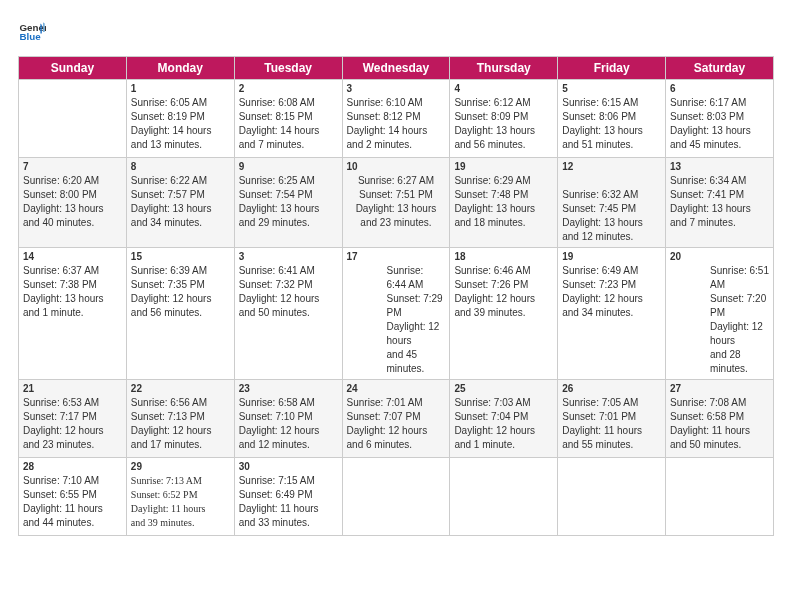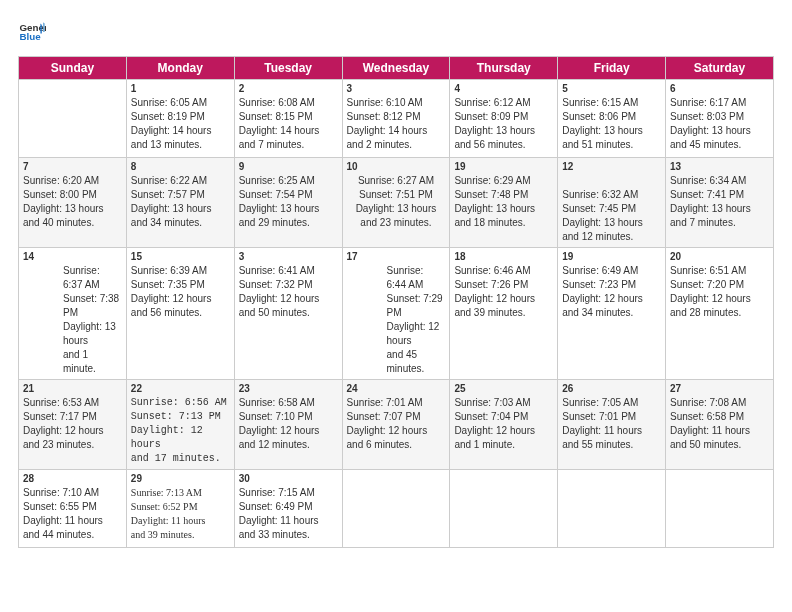--- a/index.html
+++ b/index.html
@@ -203,21 +203,21 @@
             <span class="day-num">13</span>
             <div class="day-info" style="white-space: pre-line;">Sunrise: 6:34 AM
 Sunset: 7:41 PM
 Daylight: 13 hours
 and 7 minutes.</div>
           </td>
         </tr>
         <tr>
           <td>
             <span class="day-num">14</span>
-            <div class="day-info" style="white-space: pre-line; margin-left: 40px;">Sunrise: 6:37 AM
+            <div class="day-info" style="white-space: pre-line;">Sunrise: 6:37 AM
 Sunset: 7:38 PM
 Daylight: 13 hours
 and 1 minute.</div>
           </td>
           <td>
             <span class="day-num">15</span>
             <div class="day-info" style="white-space: pre-line;">Sunrise: 6:39 AM
 Sunset: 7:35 PM
 Daylight: 12 hours
 and 56 minutes.</div>
@@ -245,37 +245,37 @@
           </td>
           <td>
             <span class="day-num">19</span>
             <div class="day-info" style="white-space: pre-line;">Sunrise: 6:49 AM
 Sunset: 7:23 PM
 Daylight: 12 hours
 and 34 minutes.</div>
           </td>
           <td>
             <span class="day-num">20</span>
-            <div class="day-info" style="white-space: pre-line;">Sunrise: 6:51 AM
+            <div class="day-info" style="white-space: pre-line; margin-left: 40px;">Sunrise: 6:51 AM
 Sunset: 7:20 PM
 Daylight: 12 hours
 and 28 minutes.</div>
           </td>
         </tr>
         <tr>
           <td>
             <span class="day-num">21</span>
             <div class="day-info" style="white-space: pre-line;">Sunrise: 6:53 AM
 Sunset: 7:17 PM
 Daylight: 12 hours
 and 23 minutes.</div>
           </td>
           <td>
             <span class="day-num">22</span>
-            <div class="day-info" style="white-space: pre-line; font-family: Liberation Mono, monospace;">Sunrise: 6:56 AM
+            <div class="day-info" style="white-space: pre-line;">Sunrise: 6:56 AM
 Sunset: 7:13 PM
 Daylight: 12 hours
 and 17 minutes.</div>
           </td>
           <td>
             <span class="day-num">23</span>
             <div class="day-info" style="white-space: pre-line;">Sunrise: 6:58 AM
 Sunset: 7:10 PM
 Daylight: 12 hours
 and 12 minutes.</div>

